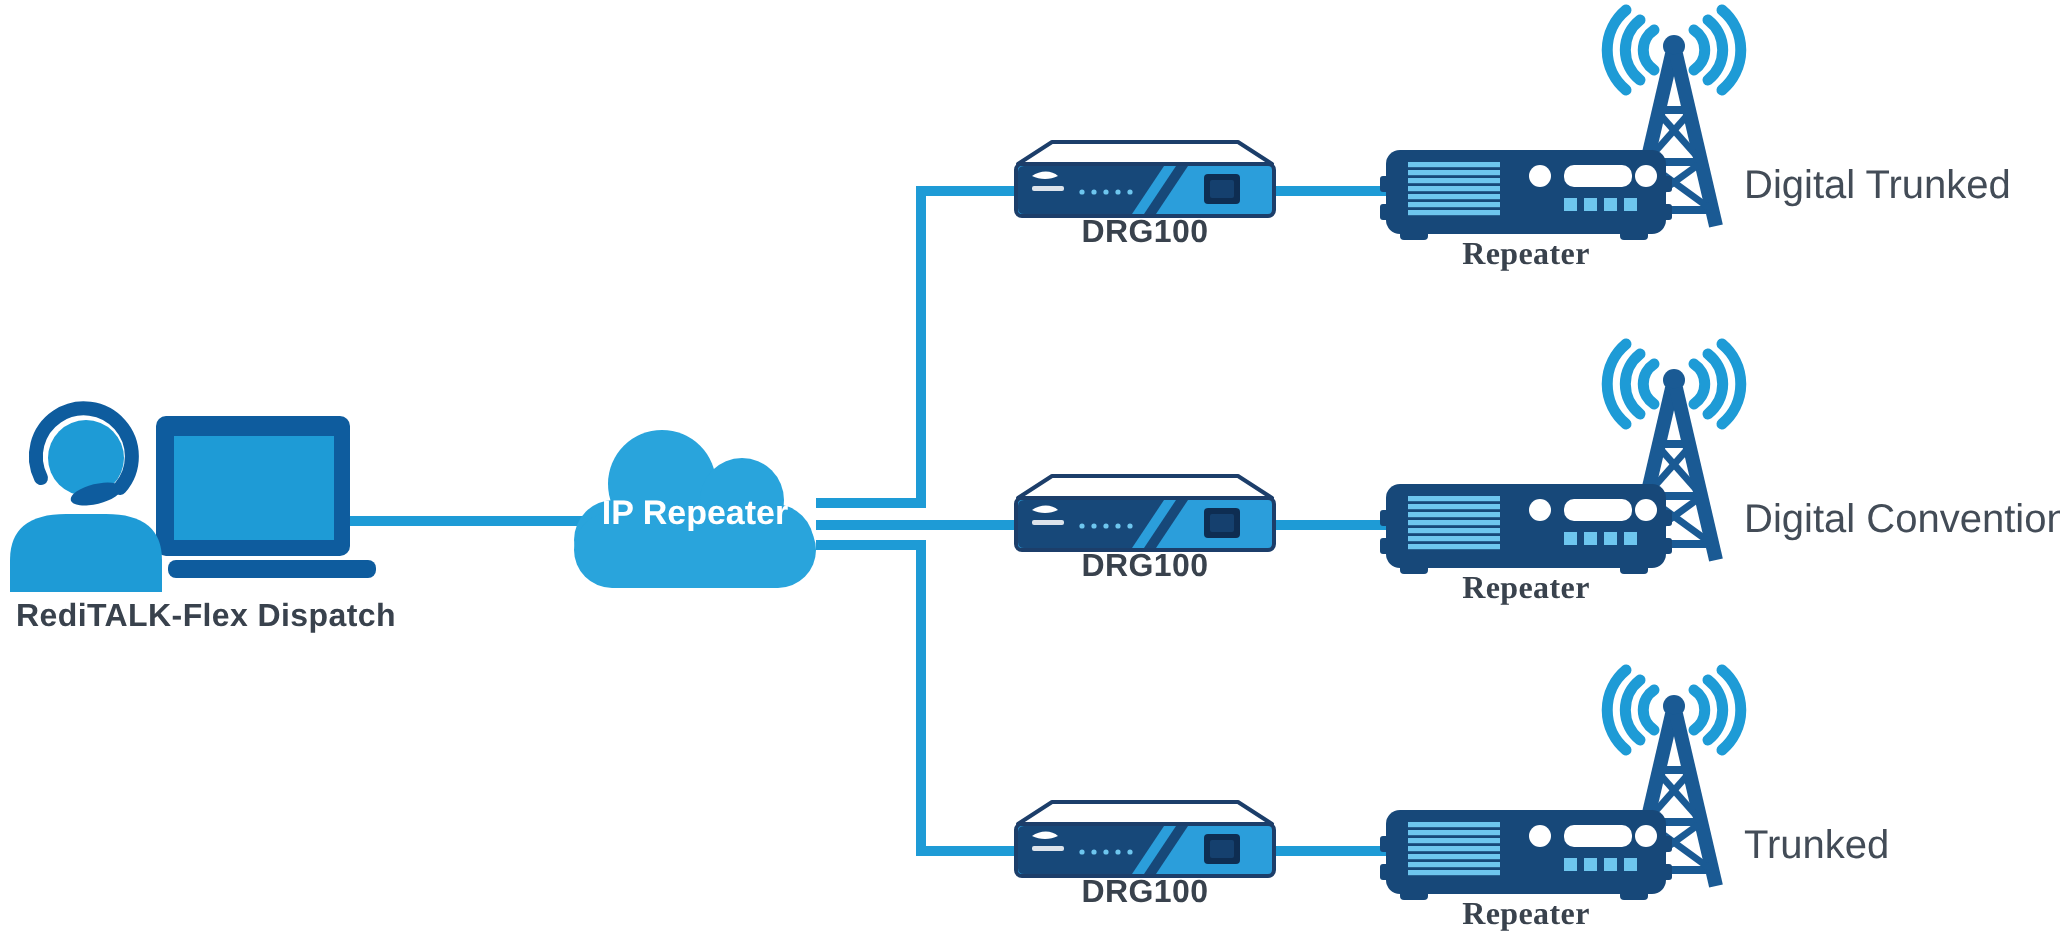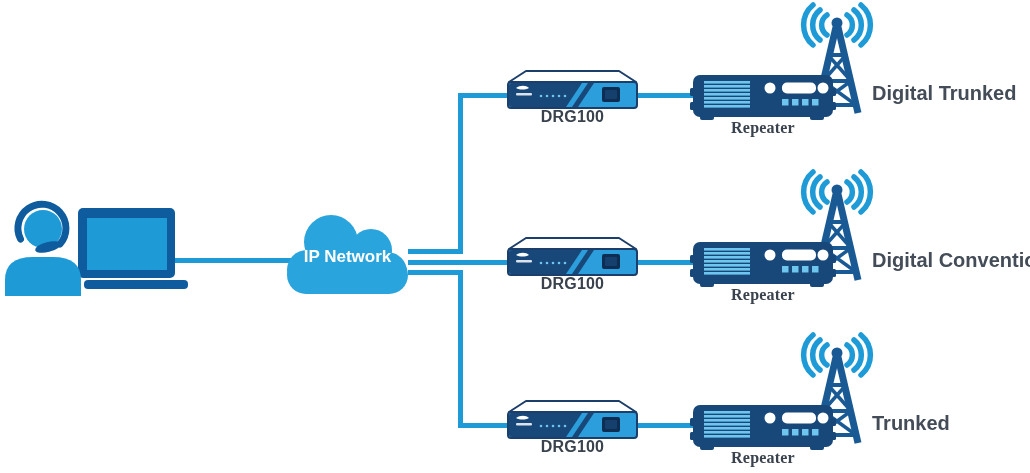--- a/index.html
+++ b/index.html
@@ -17,21 +17,21 @@
   .f-light{fill:var(--light-blue);} .f-cloud{fill:var(--cloud-blue);}
   .f-navy{fill:var(--navy);} .f-white{fill:#fff;} .f-steel{fill:var(--laptop-blue);}
   .f-tower{fill:var(--tower-blue);} .f-drg{fill:var(--drg-face-blue);}
   .f-dark{fill:var(--connector-dark);} .f-led{fill:var(--led-blue);}
   .s-light{stroke:var(--light-blue);fill:none;stroke-linecap:round;}
   .s-tower{stroke:var(--tower-blue);fill:none;}
   .s-headset{stroke:var(--laptop-blue);fill:none;stroke-linecap:round;}
   .outlined{stroke:var(--outline-navy);stroke-width:2;stroke-linejoin:round;}
   .dev-label{position:absolute;font-size:16px;font-weight:700;color:var(--label-dark);
              text-align:center;line-height:17px;letter-spacing:.2px;}
-  .mode-label{position:absolute;font-size:20px;font-weight:700;color:var(--mode-label);
+  .mode-label{position:absolute;font-size:20px;font-weight:400;color:var(--mode-label);
               line-height:22px;white-space:nowrap;}
   .cloud-text{position:absolute;left:285px;top:208px;width:125px;height:88px;display:flex;
               align-items:center;justify-content:center;padding-top:10px;box-sizing:border-box;
               color:#fff;font-size:17px;font-weight:700;}
   .drg-label{left:50px;width:135px;top:105px;}
   .repeater-label{left:235px;width:146px;top:116px;font-family:Liberation Serif, serif;}
   .mode-label{left:417px;top:79px;}
   .antenna{left:340px;top:0;width:78px;height:116px;}
   .drg{left:50px;top:66px;width:135px;height:43px;}
   .repeater{left:235px;top:70px;width:146px;height:48px;}
@@ -57,29 +57,30 @@
       <rect class="f-light" x="87" y="22" width="80" height="52"></rect>
       <rect class="f-steel" x="84" y="84" width="104" height="9" rx="4"></rect>
     </g>
     <g>
       <path class="f-light" d="M5,100 L5,84 Q5,61 33,61 L53,61 Q81,61 81,84 L81,100 Z"></path>
       <circle class="f-light" cx="43" cy="33" r="19"></circle>
       <path class="s-headset" stroke-width="7" d="M 20.5 43 A 24 24 0 1 1 60 48"></path>
       <ellipse class="f-steel" cx="48" cy="51" rx="13" ry="5" transform="rotate(-14 48 51)"></ellipse>
     </g>
   </svg>
+  <div class="dev-label" style="left:8px;top:300px;width:190px">RediTALK-Flex Dispatch</div>
 
   <svg style="left:285px;top:208px;width:125px;height:88px" viewBox="0 0 125 88">
     <circle class="f-cloud" cx="46" cy="34" r="27"></circle>
     <circle class="f-cloud" cx="86" cy="42" r="21"></circle>
     <circle class="f-cloud" cx="22" cy="62" r="20"></circle>
     <circle class="f-cloud" cx="102" cy="64" r="20"></circle>
     <rect class="f-cloud" x="2" y="48" width="121" height="38" rx="19"></rect>
   </svg>
-  <div class="cloud-text">IP Network</div>
+  <div class="cloud-text">IP Repeater</div>
 
   <div class="row" style="top:3px">
     <svg class="antenna" viewBox="0 0 78 116">
       <g class="s-light" stroke-width="5.5">
         <path d="M 32 12 A 12 12 0 0 0 32 32"></path>
           <path d="M 25 7 A 19 19 0 0 0 25 37"></path>
           <path d="M 18 2 A 26 26 0 0 0 18 42"></path>
         <path d="M 52 12 A 12 12 0 0 1 52 32"></path>
           <path d="M 59 7 A 19 19 0 0 1 59 37"></path>
           <path d="M 66 2 A 26 26 0 0 1 66 42"></path>

